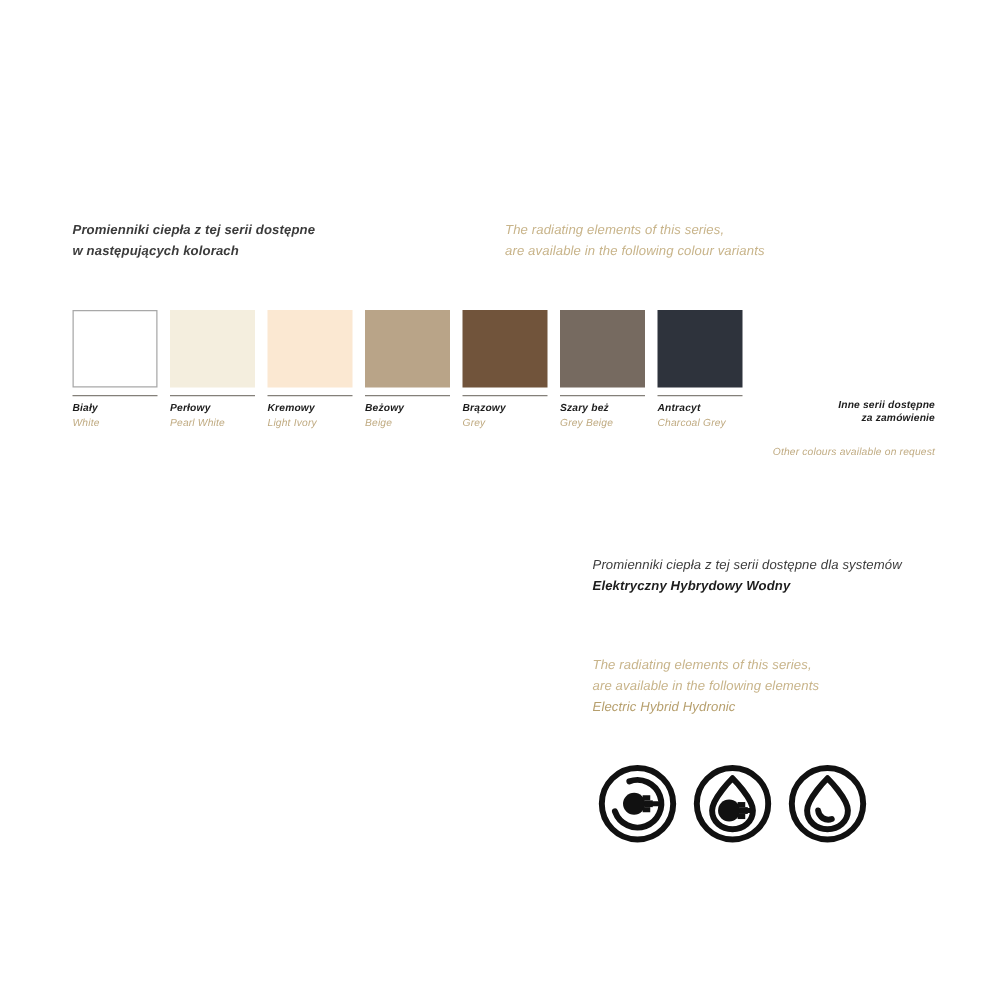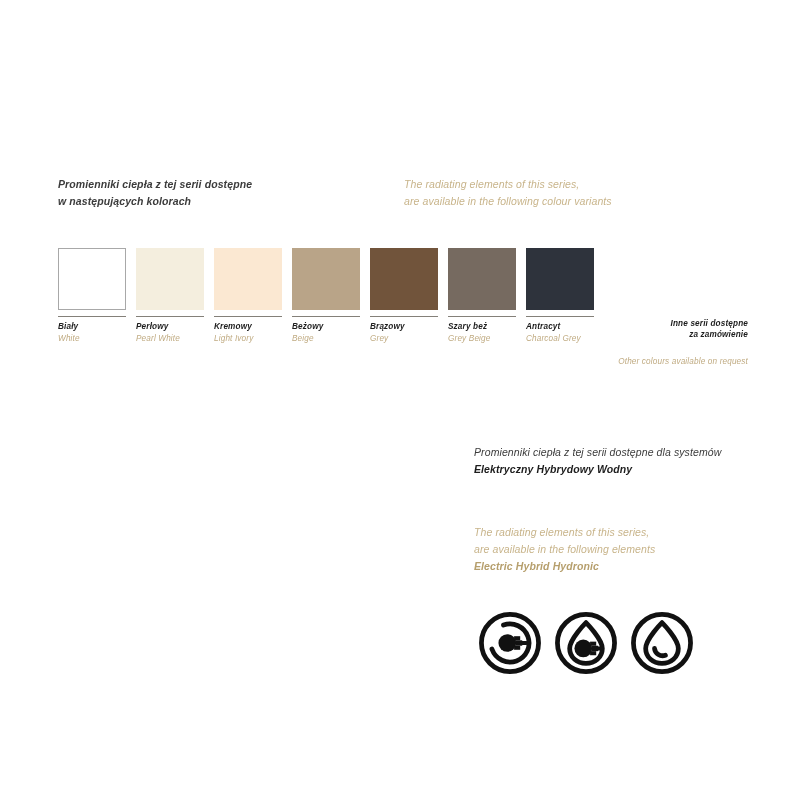--- a/index.html
+++ b/index.html
@@ -134,21 +134,21 @@
     left: 474px;
     top: 524px;
     font-size: 10.5px;
     font-style: italic;
     line-height: 17px;
     color: #c8b48a;
     letter-spacing: 0.1px;
   }
   .systems-en .line1,
   .systems-en .line2 { font-weight: 400; }
-  .systems-en .line3 { font-weight: bold; color: #b69f6d; }
+  .systems-en .line3 { font-weight: normal; color: #b69f6d; }
 
   
   .system-icons {
     position: absolute;
     left: 476px;
     top: 608px;
     display: flex;
     gap: 8px;
   }
   .system-icon {

